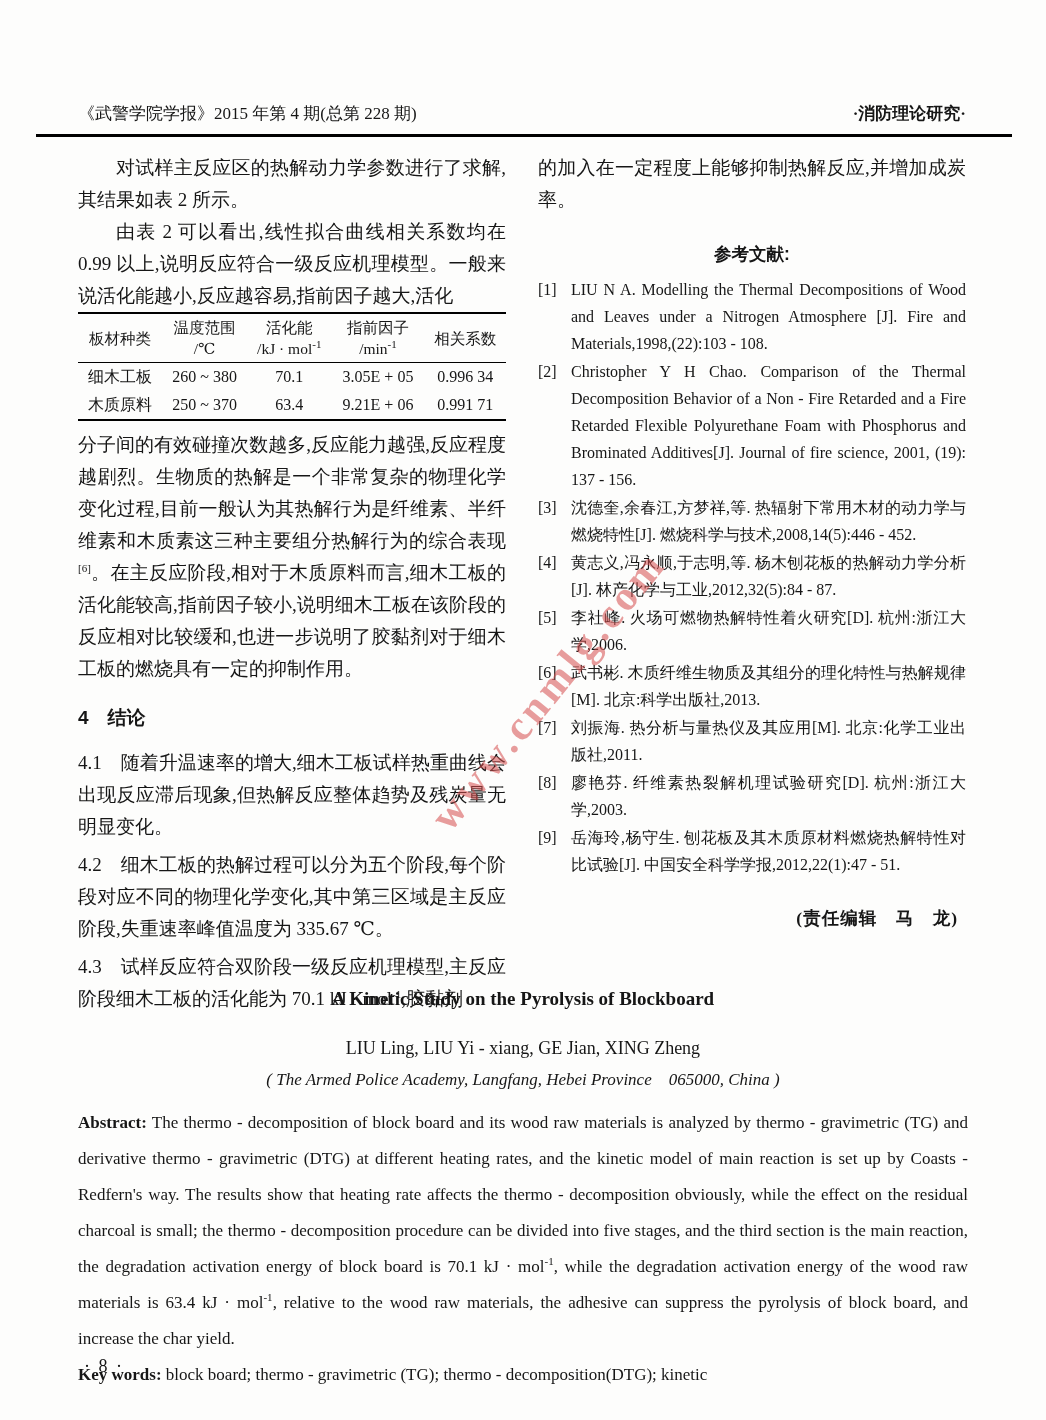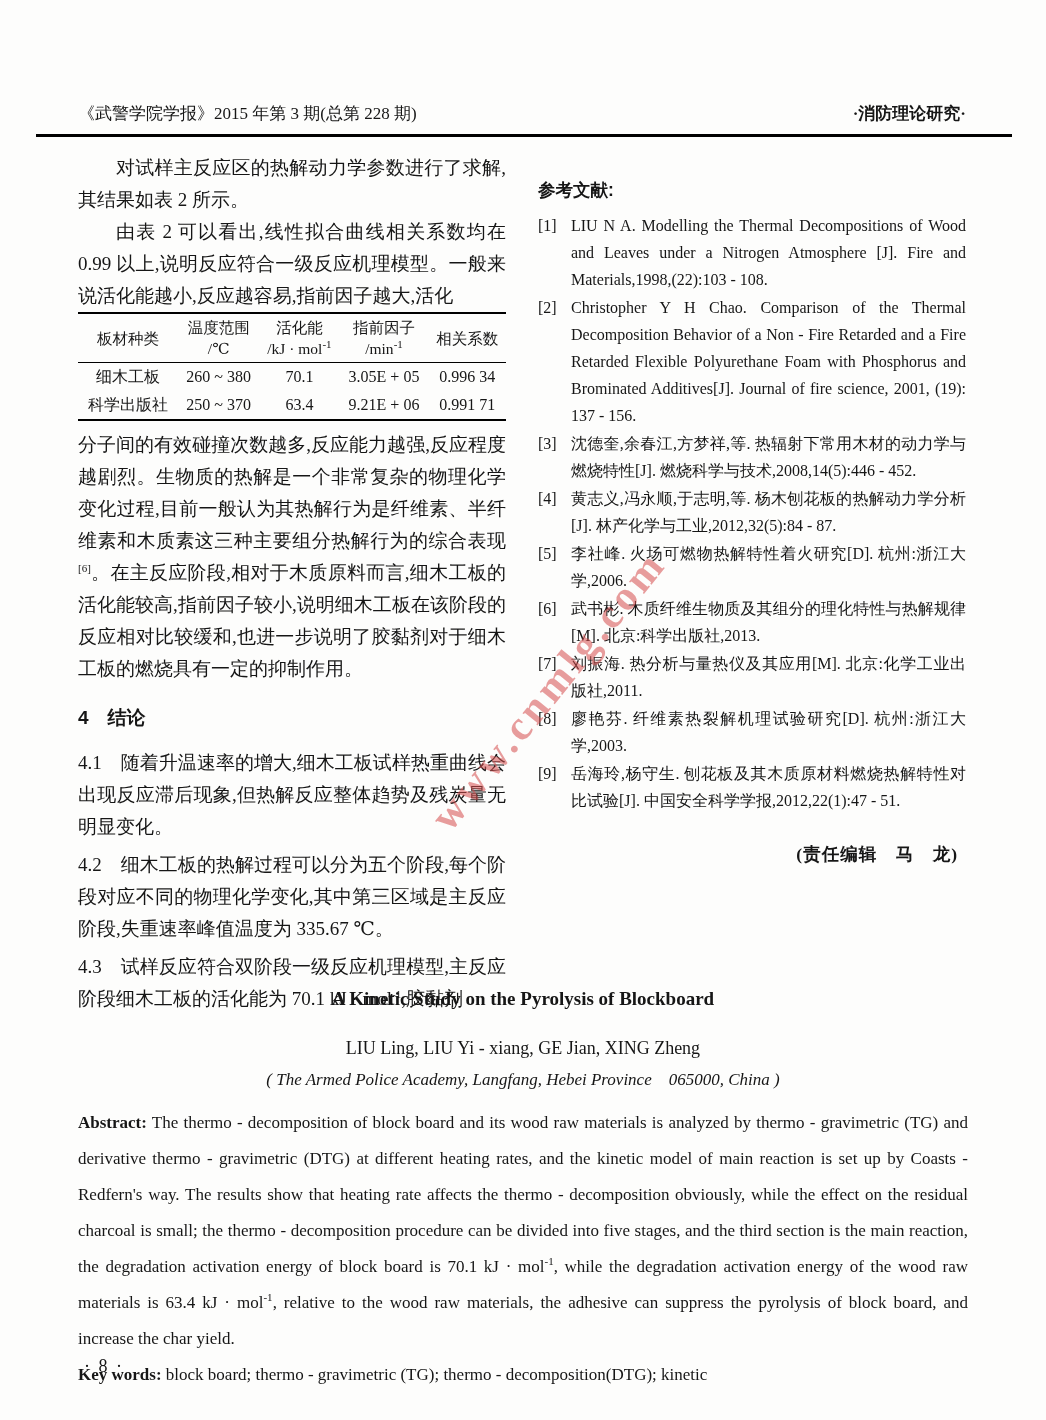--- a/index.html
+++ b/index.html
@@ -48,20 +48,21 @@
   
   .section-heading {
     font-weight:bold; font-size:19px; margin:20px 0 16px 0;
     font-family:"Liberation Sans","DejaVu Sans",sans-serif;
   }
   .concl { margin-top:6px; }
   
   .refs-heading {
     font-weight:bold; font-size:17.5px; margin:26px 0 10px 0;
     font-family:"Liberation Sans","DejaVu Sans",sans-serif;
+    text-align:center;
   }
   .ref {
     position:relative; padding-left:33px; font-size:16px;
     line-height:27px; text-align:justify; margin:0 0 1px 0;
   }
   .ref-marker { position:absolute; left:0; top:0; }
   .editor-note {
     text-align:right; padding-right:8px; margin-top:28px;
     font-size:17.5px; font-weight:bold; letter-spacing:1px;
   }
@@ -90,21 +91,21 @@
     color:rgba(214,77,77,0.55); pointer-events:none; z-index:5;
     font-family:"Liberation Serif","DejaVu Serif",serif;
   }
 </style>
 </head>
 <body>
 
 <div class="page">
 
   <div class="page-header">
-    <span class="header-left">《武警学院学报》2015 年第 3 期(总第 228 期)</span>
+    <span class="header-left">《武警学院学报》2015 年第 4 期(总第 228 期)</span>
     <span class="header-right">·消防理论研究·</span>
   </div>
   <div class="header-rule"></div>
 
   <div class="col col-left">
     <p class="body-cn indent">对试样主反应区的热解动力学参数进行了求解,其结果如表 2 所示。</p>
     <p class="body-cn indent">由表 2 可以看出,线性拟合曲线相关系数均在 0.99 以上,说明反应符合一级反应机理模型。一般来说活化能越小,反应越容易,指前因子越大,活化</p>
 
     <table class="kinetics">
       <thead>
@@ -127,39 +128,40 @@
       </thead>
       <tbody>
         <tr>
           <td>细木工板</td>
           <td>260 ~ 380</td>
           <td>70.1</td>
           <td>3.05E + 05</td>
           <td>0.996 34</td>
         </tr>
         <tr>
-          <td>科学出版社</td>
+          <td>木质原料</td>
           <td>250 ~ 370</td>
           <td>63.4</td>
           <td>9.21E + 06</td>
           <td>0.991 71</td>
         </tr>
       </tbody>
     </table>
 
     <p class="body-cn" style="margin-top:8px;"><span>分子间的有效碰撞次数越多,反应能力越强,反应程度越剧烈。生物质的热解是一个非常复杂的物理化学变化过程,目前一般认为其热解行为是纤维素、半纤维素和木质素这三种主要组分热解行为的综合表现</span><sup>[6]</sup><span>。在主反应阶段,相对于木质原料而言,细木工板的活化能较高,指前因子较小,说明细木工板在该阶段的反应相对比较缓和,也进一步说明了胶黏剂对于细木工板的燃烧具有一定的抑制作用。</span></p>
 
     <div class="section-heading">4　结论</div>
 
     <p class="body-cn concl">4.1　随着升温速率的增大,细木工板试样热重曲线会出现反应滞后现象,但热解反应整体趋势及残炭量无明显变化。</p>
     <p class="body-cn concl">4.2　细木工板的热解过程可以分为五个阶段,每个阶段对应不同的物理化学变化,其中第三区域是主反应阶段,失重速率峰值温度为 335.67 ℃。</p>
     <p class="body-cn concl"><span>4.3　试样反应符合双阶段一级反应机理模型,主反应阶段细木工板的活化能为 70.1 kJ · mol</span><sup>-1</sup><span>,胶黏剂</span></p>
   </div>
 
   <div class="col col-right">
+    <p class="body-cn">的加入在一定程度上能够抑制热解反应,并增加成炭率。</p>
 
     <div class="refs-heading">参考文献:</div>
 
     <div class="ref">
       <span class="ref-marker">[1]</span>
       <span>LIU N A. Modelling the Thermal Decompositions of Wood and Leaves under a Nitrogen Atmosphere [J]. Fire and Materials,1998,(22):103 - 108.</span>
     </div>
     <div class="ref">
       <span class="ref-marker">[2]</span>
       <span>Christopher Y H Chao. Comparison of the Thermal Decomposition Behavior of a Non - Fire Retarded and a Fire Retarded Flexible Polyurethane Foam with Phosphorus and Brominated Additives[J]. Journal of fire science, 2001, (19): 137 - 156.</span>

